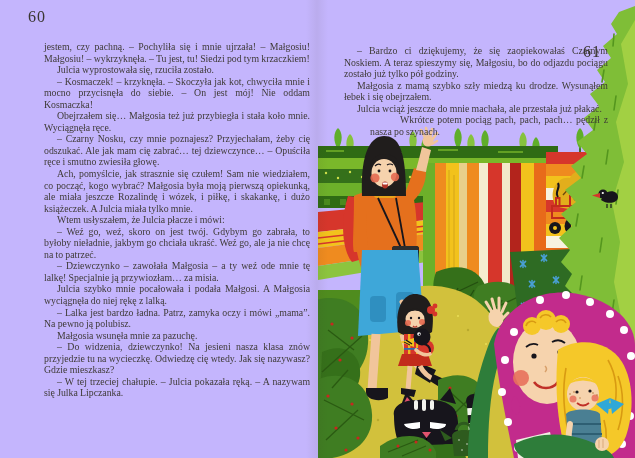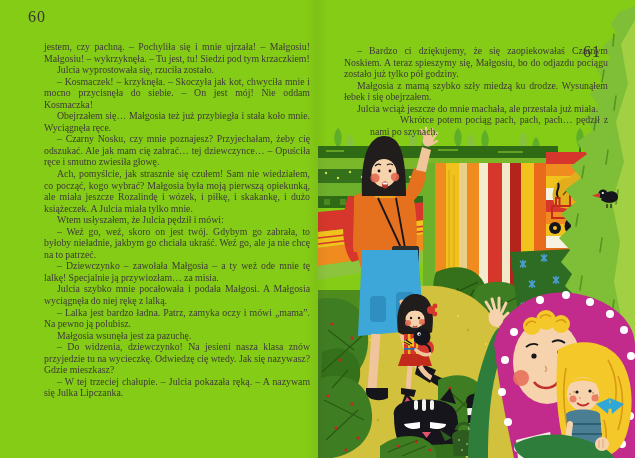--- a/index.html
+++ b/index.html
@@ -1,17 +1,17 @@
 <!DOCTYPE html>
 <html lang="pl"><head>
 <meta charset="utf-8">
 <style>
   html,body{margin:0;padding:0;background:#e9e9e9;}
   .spread{
-    position:relative;width:635px;height:458px;background:#84cc16;
+    position:relative;width:635px;height:458px;background:#c4b5fd;
     font-family:"Liberation Serif", serif;color:#3e3a36;overflow:hidden;
   }
   .pagenum{position:absolute;font-size:16px;letter-spacing:1px;color:#3a3631;}
   #pagenum-left{left:28px;top:8px;}
   #pagenum-right{left:583px;top:2px;margin-top:41px;}
   .textcol{position:absolute;z-index:2;}
   #left-text{left:44px;top:41px;width:266px;}
   #right-text{left:344px;top:45px;width:264px;}
   .textcol p{
     margin:0;font-size:9.8px;line-height:11.55px;text-align:justify;
@@ -33,35 +33,35 @@
   <div class="pagenum" id="pagenum-left">60</div>
   <div class="pagenum" id="pagenum-right">61</div>
 
   <div class="textcol" id="left-text">
     <p class="cont">jestem, czy pachną. – Pochyliła się i mnie ujrzała! – Małgosiu! Małgosiu! – wykrzyknęła. – Tu jest, tu! Siedzi pod tym krzaczkiem!</p>
     <p>Julcia wyprostowała się, rzuciła zostało.</p>
     <p>– Kosmaczek! – krzyknęła. – Skoczyła jak kot, chwyciła mnie i mocno przycisnęła do siebie. – On jest mój! Nie oddam Kosmaczka!</p>
     <p>Obejrzałem się… Małgosia też już przybiegła i stała koło mnie. Wyciągnęła ręce.</p>
     <p>– Czarny Nosku, czy mnie poznajesz? Przyjechałam, żeby cię odszukać. Ale jak mam cię zabrać… tej dziewczynce… – Opuściła ręce i smutno zwiesiła głowę.</p>
     <p>Ach, pomyślcie, jak strasznie się czułem! Sam nie wiedziałem, co począć, kogo wybrać? Małgosia była moją pierwszą opiekunką, ale miała jeszcze Rozalindę i wózek, i piłkę, i skakankę, i dużo książeczek. A Julcia miała tylko mnie.</p>
-    <p>Wtem usłyszałem, że Julcia pędził i mówi:</p>
+    <p>Wtem usłyszałem, że Julcia płacze i mówi:</p>
     <p>– Weź go, weź, skoro on jest twój. Gdybym go zabrała, to byłoby nieładnie, jakbym go chciała ukraść. Weź go, ale ja nie chcę na to patrzeć.</p>
     <p>– Dziewczynko – zawołała Małgosia – a ty weź ode mnie tę lalkę! Specjalnie ją przywiozłam… za misia.</p>
     <p>Julcia szybko mnie pocałowała i podała Małgosi. A Małgosia wyciągnęła do niej rękę z lalką.</p>
     <p>– Lalka jest bardzo ładna. Patrz, zamyka oczy i mówi „mama”. Na pewno ją polubisz.</p>
-    <p>Małgosia wsunęła jest za pazuchę.</p>
+    <p>Małgosia wsunęła mnie za pazuchę.</p>
     <p>– Do widzenia, dziewczynko! Na jesieni nasza klasa znów przyjedzie tu na wycieczkę. Odwiedzę cię wtedy. Jak się nazywasz? Gdzie mieszkasz?</p>
     <p>– W tej trzeciej chałupie. – Julcia pokazała ręką. – A nazywam się Julka Lipczanka.</p>
   </div>
 
   <div class="textcol" id="right-text">
     <p>– Bardzo ci dziękujemy, że się zaopiekowałaś Czarnym Noskiem. A teraz spieszymy się, Małgosiu, bo do odjazdu pociągu zostało już tylko pół godziny.</p>
     <p>Małgosia z mamą szybko szły miedzą ku drodze. Wysunąłem łebek i się obejrzałem.</p>
-    <p>Julcia wciąż jeszcze do mnie machała, ale przestała już miała.</p>
-    <p class="deep">Wkrótce potem pociąg pach, pach, pach… pędził z nami po szynach.</p>
+    <p>Julcia wciąż jeszcze do mnie machała, ale przestała już płakać.</p>
+    <p class="deep">Wkrótce potem pociąg pach, pach, pach… pędził z nasza po szynach.</p>
   </div>
 
   <svg id="illustration" width="317" height="458" viewBox="0 0 317 458" xmlns="http://www.w3.org/2000/svg">
     <defs>
       <g id="poplar">
           <rect x="-0.9" y="13" width="1.8" height="13" fill="#2d6b16"></rect>
           <path d="M0,0 C4.6,4 5.2,14 0,21 C-5.2,14 -4.6,4 0,0Z"></path>
         </g>
       <g id="flower" stroke="#4aa0d8" stroke-width="1.5" stroke-linecap="round">
         <line x1="-2.6" y1="-2.6" x2="2.6" y2="2.6"></line>

